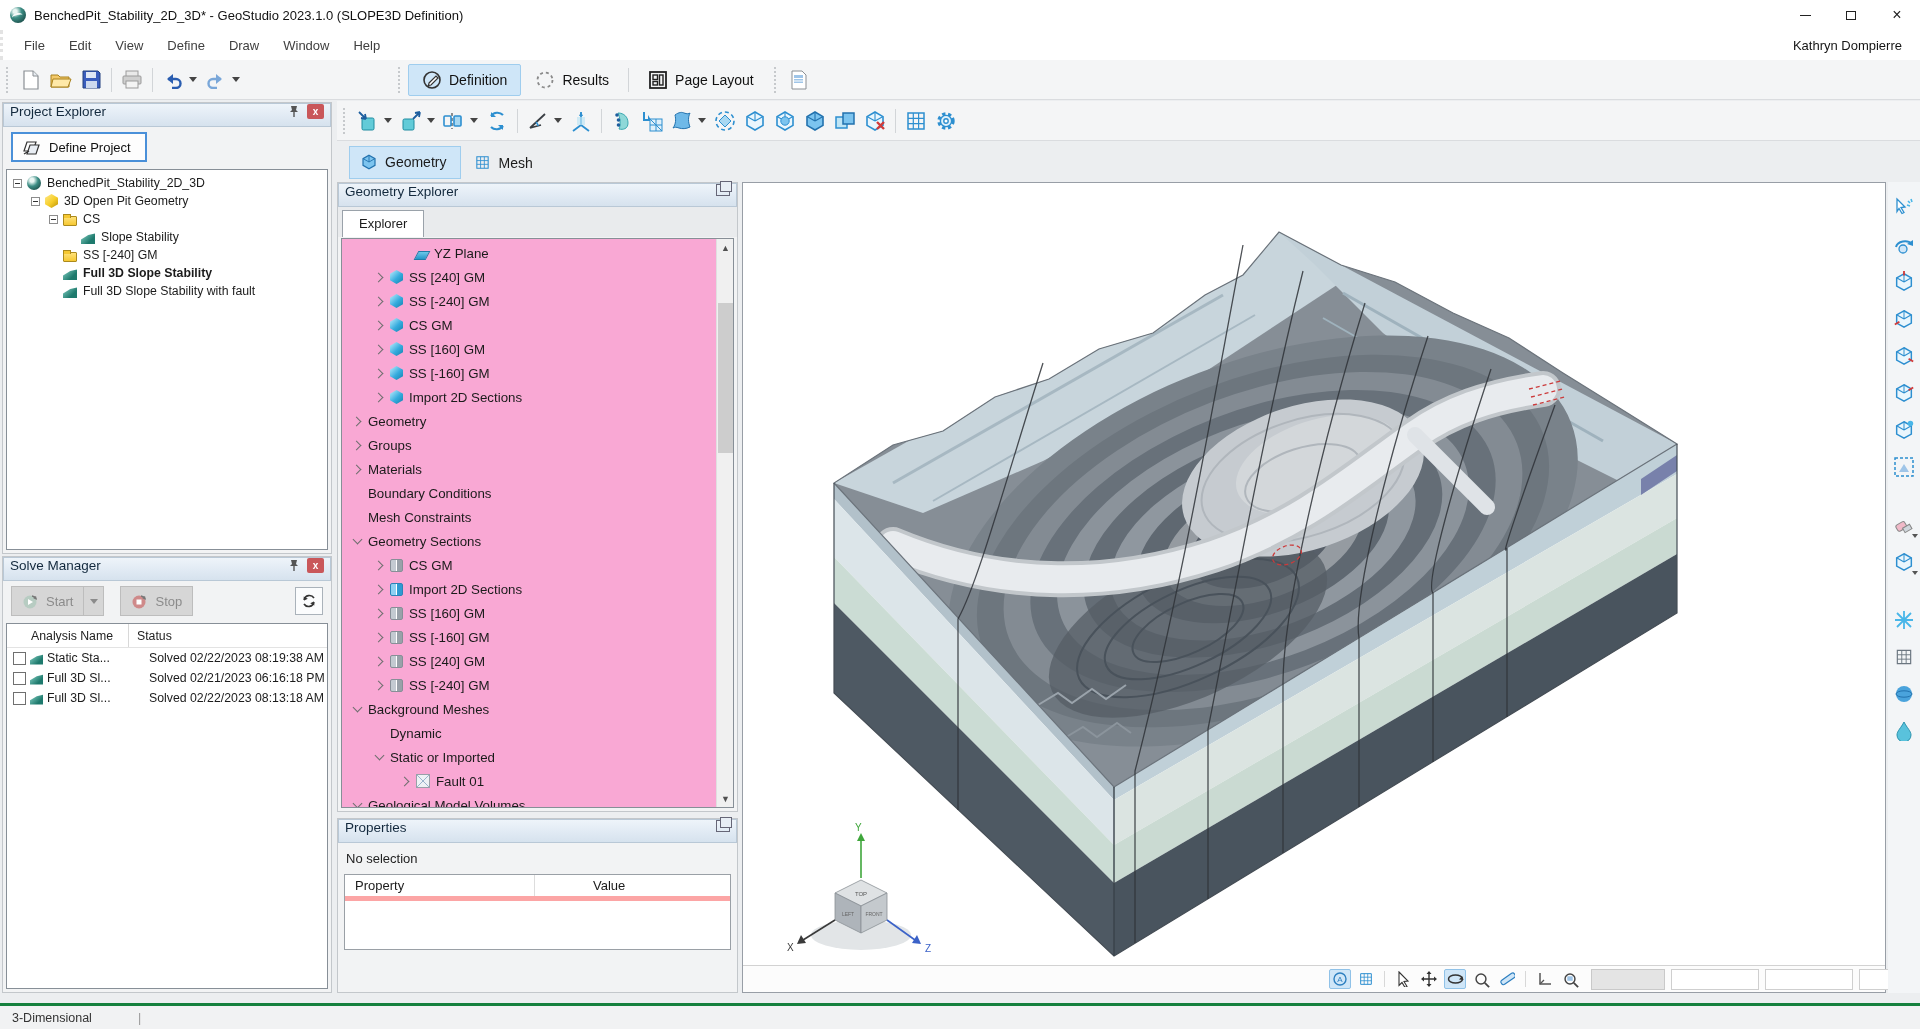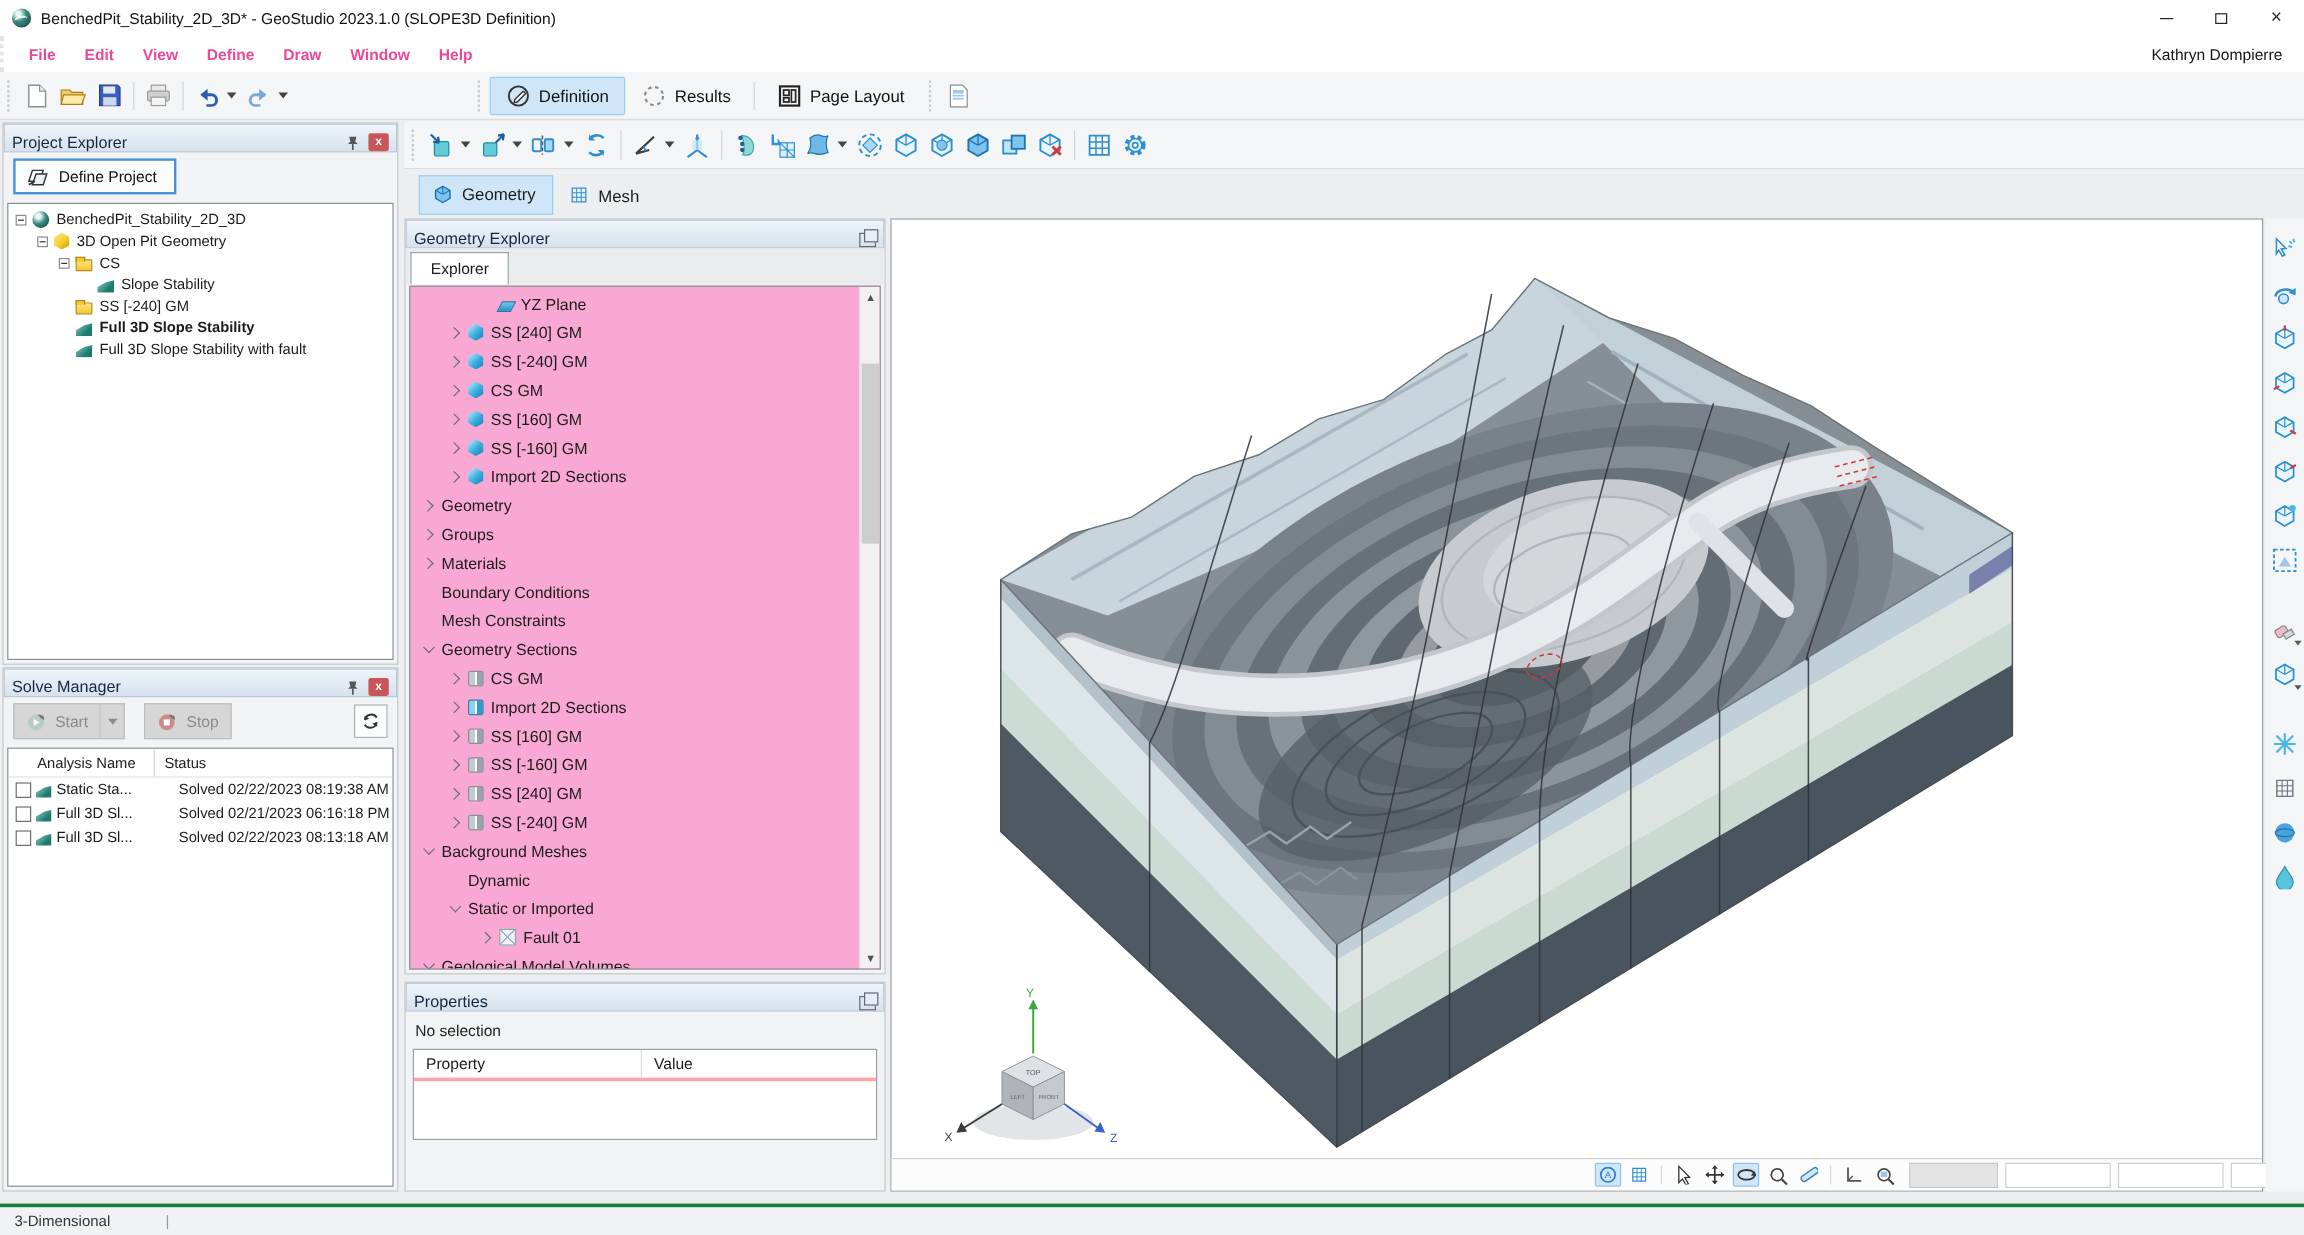--- a/index.html
+++ b/index.html
@@ -14,42 +14,42 @@
   .title-text { font-size:13px; color:#111; }
   .win-controls { margin-left:auto; display:flex; height:100%; }
   .win-btn { width:46px; height:100%; display:flex; align-items:center; justify-content:center; color:#222; }
   .glyph-min { width:11px; height:1px; background:#222; }
   .glyph-max { width:10px; height:9px; border:1px solid #222; }
   .glyph-close { font-size:16px; line-height:1; }
 
   
   .menubar { position:absolute; left:0; top:30px; width:1920px; height:30px; background:#ffffff; display:flex; align-items:center; border-left:3px dotted #e3e3e3;}
   .menu-items { display:flex; align-items:center; padding-left:10px; gap:2px; }
-  .menu-item { padding:5px 11px; font-size:13px; color:#ec4899;font-weight:bold; }
+  .menu-item { padding:5px 11px; font-size:13px; color:#404040; }
   .menu-user { margin-left:auto; padding-right:18px; font-size:13px; color:#151515; }
 
   
   .toolbar1 { position:absolute; left:0; top:60px; width:1920px; height:40px; background:#f4f5f6; border-bottom:1px solid #dadcdf; display:flex; align-items:center; }
   .tb-handle { width:4px; height:26px; border-left:2px dotted #c6c9cc; margin:0 6px; flex:none;}
   .tb-btn { width:30px; height:30px; display:flex; align-items:center; justify-content:center; border-radius:2px; flex:none;}
   .tb-sep { width:1px; height:24px; background:#d2d5d8; margin:0 5px; flex:none;}
   .caret { width:0; height:0; border-left:4px solid transparent; border-right:4px solid transparent; border-top:5px solid #444; margin:0 4px 0 1px; }
   .mode-group { display:flex; align-items:center; margin-left:148px; }
   .mode-btn { display:flex; align-items:center; gap:7px; padding:5px 13px; font-size:14px; border:1px solid transparent; border-radius:2px; color:#111; }
   .mode-btn.active { background:#cfe6f8; border-color:#9fcdee; }
 
   
   .toolbar2 { position:absolute; left:337px; top:101px; right:0; height:40px; background:#f4f5f6; border-bottom:1px solid #dadcdf; display:flex; align-items:center; }
   
   .viewtabs { position:absolute; left:337px; top:141px; right:0; height:38px; background:#eceef0; display:flex; align-items:flex-end; padding-left:12px; gap:2px;}
   .vtab { display:flex; align-items:center; gap:7px; padding:6px 14px 7px 10px; font-size:14px; border:1px solid transparent; }
   .vtab.active { background:#cfe6f8; border-color:#9fcdee; }
 
   
-  .panel-header { height:24px; background:linear-gradient(#eef4fa,#d6e2ee); border:1px solid #b9c8d6; display:flex; align-items:flex-end; padding:0 6px; font-size:13.5px; color:#13293d; }
+  .panel-header { height:24px; background:linear-gradient(#eef4fa,#d6e2ee); border:1px solid #b9c8d6; display:flex; align-items:flex-start; padding:0 6px; font-size:13.5px; color:#13293d; }
   .ph-title { flex:1; }
   .ph-close { width:17px; height:15px; background:#c9575a; border-radius:2px; color:#fff; font-size:10px; font-weight:bold; display:flex; align-items:center; justify-content:center; margin-left:6px; line-height:1;}
 
   
   .project-explorer { position:absolute; left:2px; top:102px; width:330px; height:452px; background:#f2f3f4; border:1px solid #c3c7cb; }
   .pe-toolbar { height:40px; display:flex; align-items:center; padding-left:8px; }
   .define-btn { display:flex; align-items:center; gap:8px; height:30px; padding:0 14px 0 8px; background:#fdfdfd; border:2px solid #4a90d9; font-size:13px; color:#111; }
   .pe-tree { position:absolute; left:3px; right:3px; top:66px; bottom:3px; background:#fff; border:1px solid #878f97; overflow:hidden; padding-top:4px;}
 
   .ptree .trow { display:flex; align-items:center; height:18px; font-size:12.3px; white-space:nowrap; }
@@ -103,21 +103,21 @@
   .chev-down .chev::before { left:2px; top:0; transform:rotate(45deg); }
   .chev-none .chev::before { display:none; }
   .scrollbar { position:absolute; right:0; top:0; bottom:0; width:17px; background:#f0f0f0; border-left:1px solid #e0e0e0; }
   .sb-arrow { position:absolute; left:0; width:17px; height:17px; color:#505050; font-size:9px; display:flex; align-items:center; justify-content:center; }
   .sb-up{top:0;} .sb-down{bottom:0;}
   .sb-thumb { position:absolute; left:1px; width:15px; top:64px; height:150px; background:#cdcdcd; }
 
   .properties { position:absolute; left:337px; top:818px; width:401px; height:175px; background:#f2f3f4; border:1px solid #c3c7cb; }
   .prop-empty { padding:8px 8px 4px; font-size:13px; color:#222; }
   .prop-table { margin:4px 6px 0; background:#fff; border:1px solid #9aa0a6; height:76px; font-size:13px; }
-  .prop-head { display:flex; height:26px; align-items:center; border-bottom:3px solid #fca5a5; }
+  .prop-head { display:flex; height:26px; align-items:center; border-bottom:5px solid #fca5a5;gap:48px; }
   .prop-col-p { width:190px; padding-left:10px; border-right:1px solid #ddd; height:100%; display:flex; align-items:center;}
   .prop-col-v { padding-left:10px; }
 
   
   .viewport { position:absolute; left:742px; top:182px; width:1144px; height:811px; background:#fff; border:1px solid #989ea6; }
   .viewport svg.scene { display:block; }
   .vp-bottom { position:absolute; left:0; right:0; bottom:0; height:27px; border-top:1px solid #d2d2d2; background:#fcfcfc; display:flex; align-items:center; }
   .vpb-icons { display:flex; align-items:center; gap:4px; margin-left:586px; }
   .vpb-btn { width:22px; height:20px; display:flex; align-items:center; justify-content:center; border:1px solid transparent; border-radius:2px; }
   .vpb-btn.active { background:#cfe6f8; border-color:#90c2e8; }

